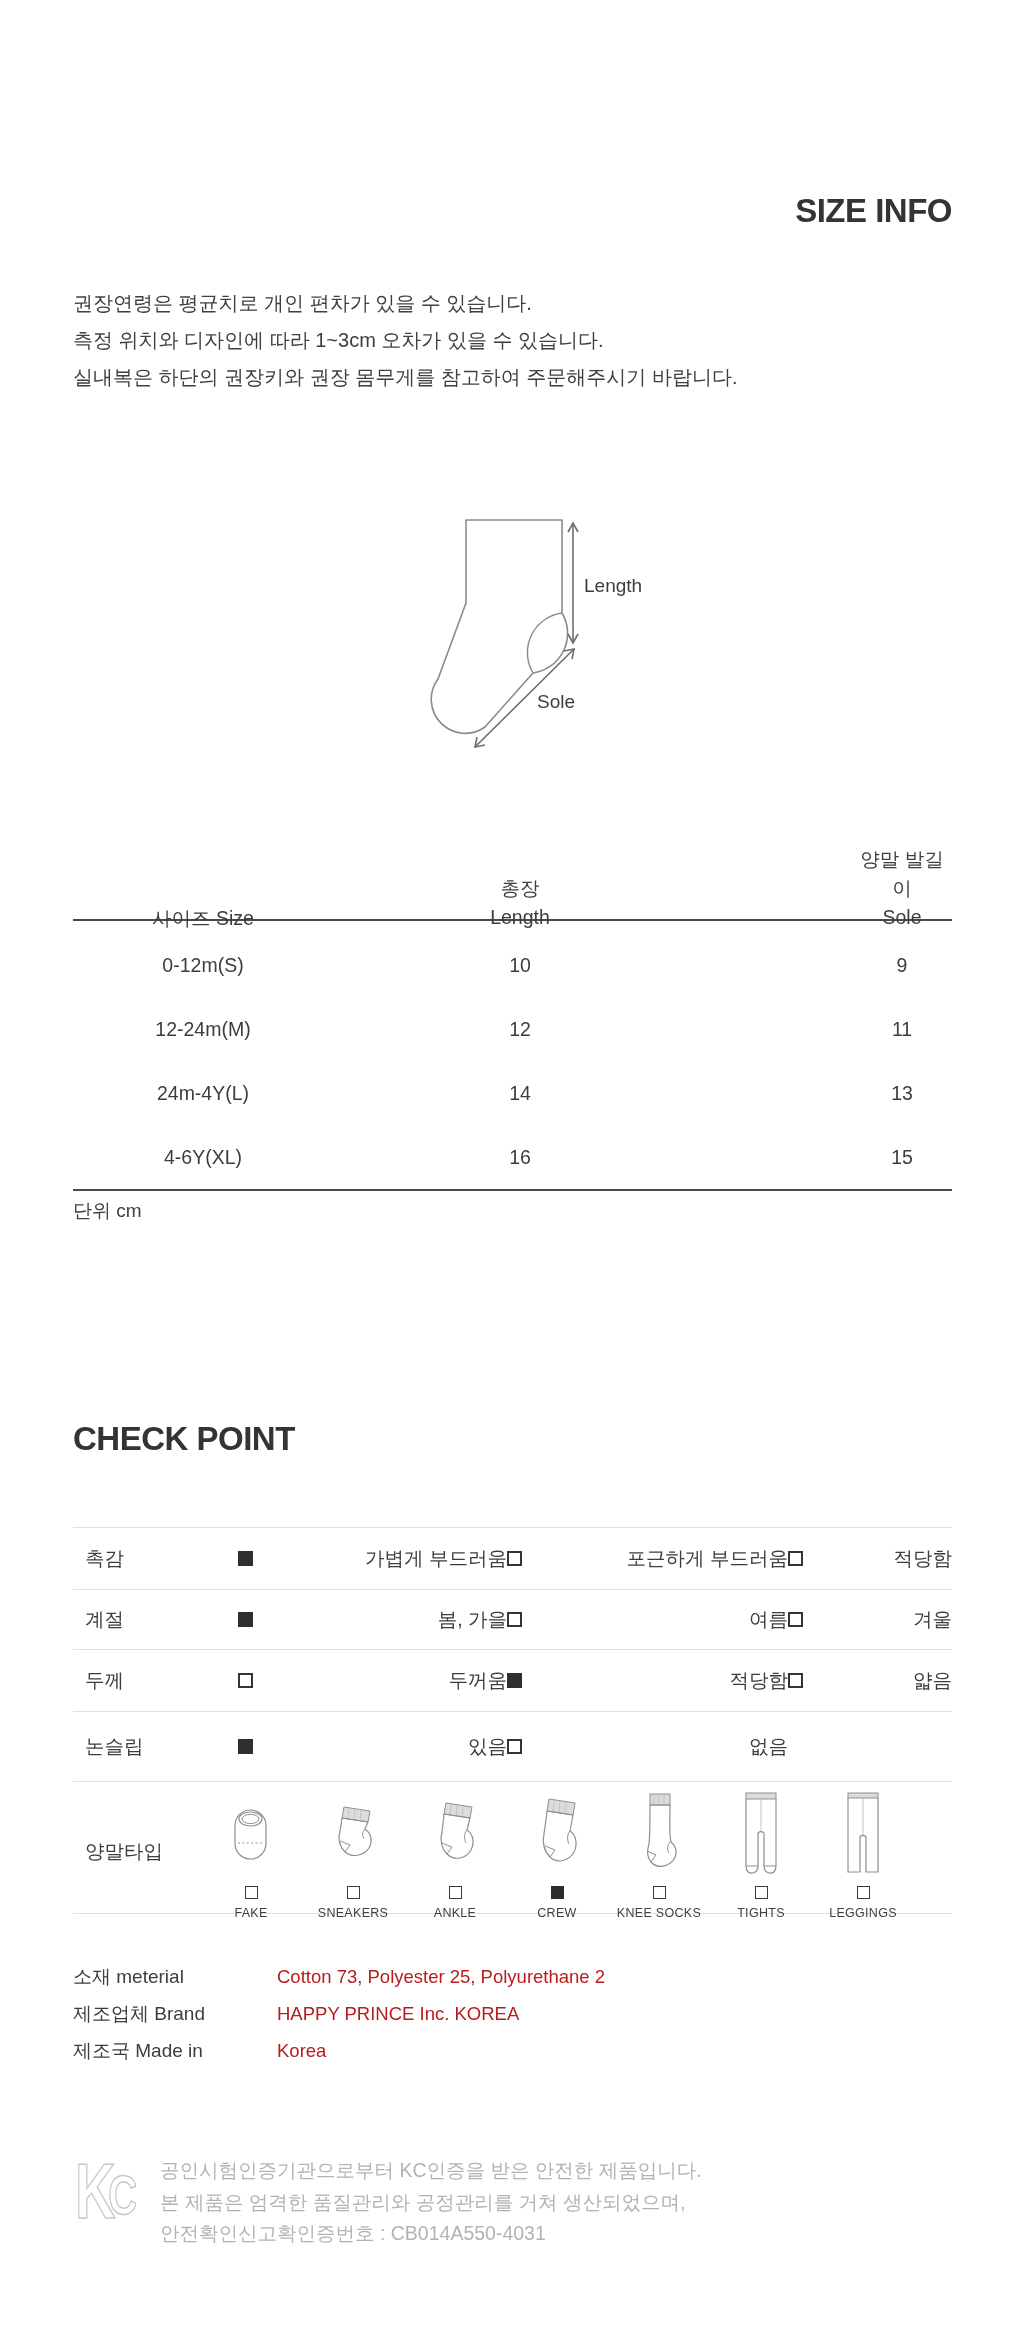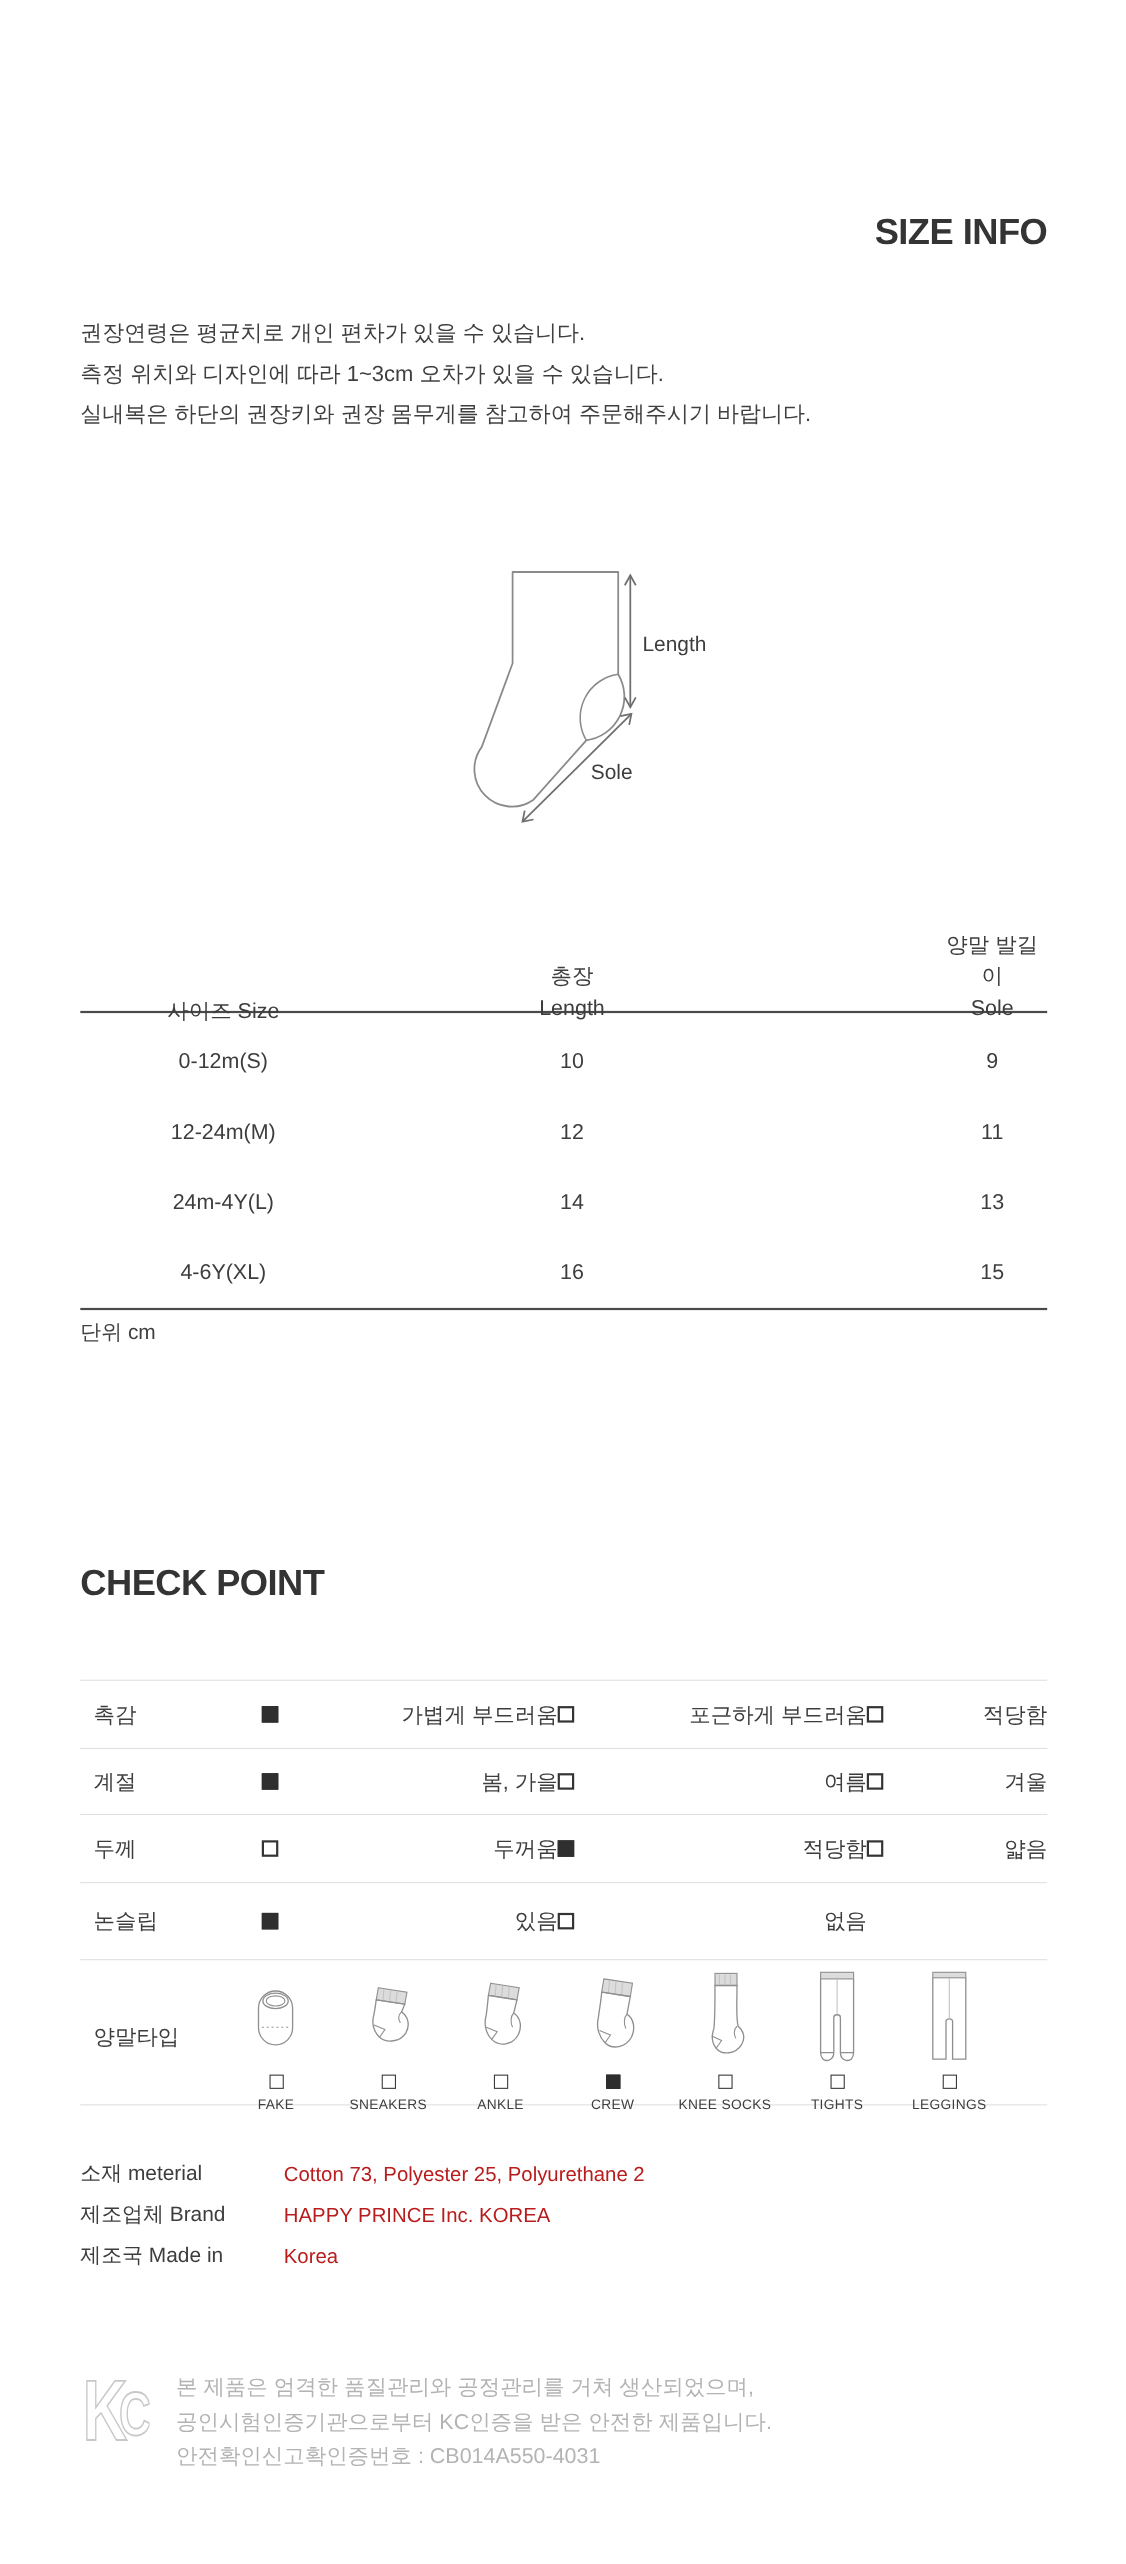--- a/index.html
+++ b/index.html
@@ -36,21 +36,21 @@
   .socktype-row{display:grid;grid-template-columns:115px repeat(7,102px);align-items:stretch;
                 border-top:1px solid #e0e0e0;border-bottom:1px solid #e0e0e0;height:133px;box-sizing:border-box;padding-left:12px;}
   .socktype-label{align-self:center;font-size:19.5px;}
   .stype{display:flex;flex-direction:column;align-items:center;padding-top:6px;}
   .stype .iconbox{height:92px;display:flex;align-items:center;justify-content:center;}
   .minicb{width:13px;height:13px;border:1.5px solid #3a3a3a;box-sizing:border-box;margin-top:6px;}
   .minicb.filled{background:#2d2d2d;border-color:#2d2d2d;}
   .stype .tname{margin-top:7px;font-size:12.5px;letter-spacing:0.3px;color:#3f3f3f;white-space:nowrap;}
 
   
-  .pinfo-row{display:grid;grid-template-columns:185px 1fr;line-height:37px;font-size:19px;}
+  .pinfo-row{display:grid;grid-template-columns:185px 1fr;line-height:37px;font-size:19px;gap:19px;}
   .pinfo-row .val{font-size:18.5px;color:#b91c1c;}
 
   
   .cert-text{font-size:19.5px;line-height:31.5px;color:#b3b3b3;}
 
   svg{display:block;}
 </style>
 </head>
 <body>
 
@@ -313,20 +313,20 @@
     <div style="display:flex;align-items:flex-start;">
       <div style="flex:0 0 auto;">
         <svg width="58" height="84" viewBox="0 0 58 84">
           <g fill="none" stroke="#c8c8c8" stroke-width="1.6" font-family="Liberation Sans, sans-serif" font-weight="bold">
             <text x="-4" y="66" font-size="78" transform="scale(0.72,1)">K</text>
             <text x="42" y="62" font-size="56" transform="scale(0.72,1)">C</text>
           </g>
         </svg>
       </div>
       <div class="cert-text" style="margin-left:24px;margin-top:3px;">
+        <div>공인시험인증기관으로부터 KC인증을 받은 안전한 제품입니다.</div>
         <div>본 제품은 엄격한 품질관리와 공정관리를 거쳐 생산되었으며,</div>
-        <div>공인시험인증기관으로부터 KC인증을 받은 안전한 제품입니다.</div>
         <div>안전확인신고확인증번호 : CB014A550-4031</div>
       </div>
     </div>
   </div>
 
 </div>
 
 </body></html>

